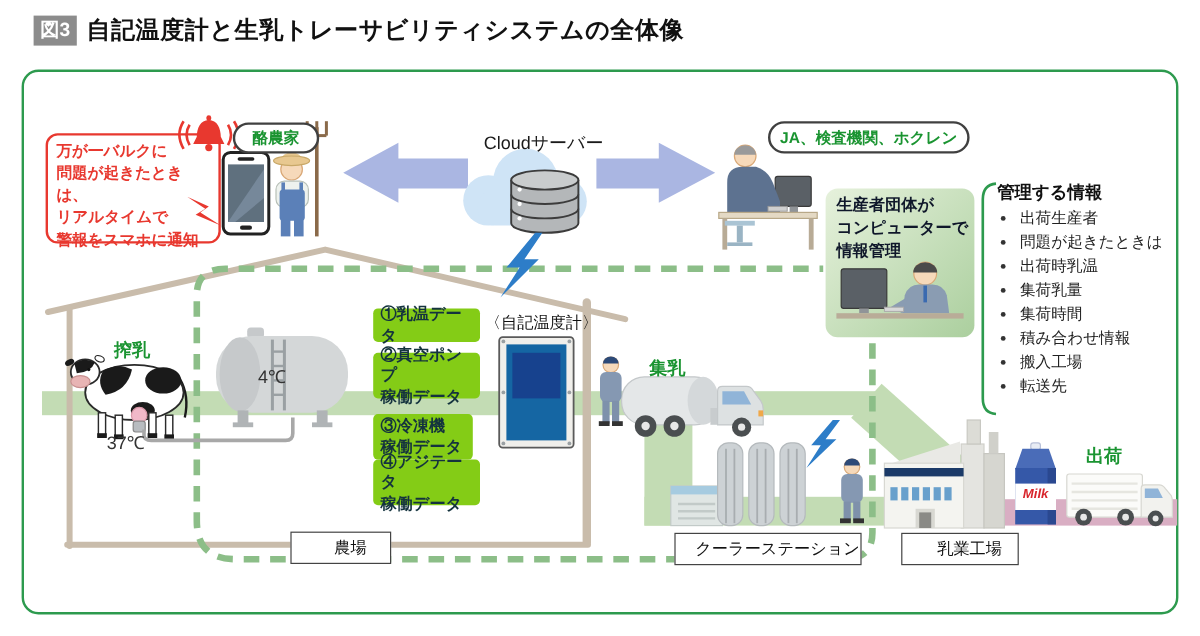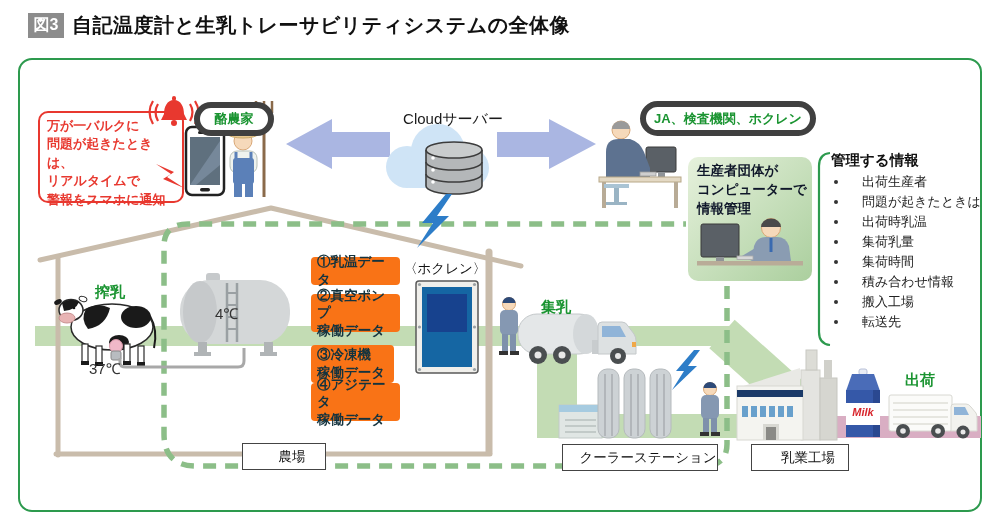--- a/index.html
+++ b/index.html
@@ -8,34 +8,34 @@
   .abs{position:absolute;}
   .z0{z-index:0;} .z2{z-index:2;}
   #art{left:0;top:0;z-index:1;pointer-events:none;}
   .title-badge{left:28px;top:13px;width:36px;height:25px;background:#8c8c8c;color:#fff;
     font-size:16px;font-weight:bold;display:flex;align-items:center;justify-content:center;}
   .title-text{left:72px;top:12px;font-size:20px;font-weight:bold;color:#111;letter-spacing:.5px;white-space:nowrap;}
   .frame{left:18px;top:58px;width:960px;height:450px;border:2.5px solid #2d9a4e;border-radius:14px;background:#fff;}
   .callout{left:38px;top:111px;width:142px;height:88px;border:2.5px solid #e8382f;border-radius:10px;background:#fff;}
   .callout-text{left:47px;top:117px;width:130px;font-size:13px;font-weight:bold;color:#e8382f;
     line-height:1.42;white-space:pre-line;}
-  .oval{border:6px solid #404040;border-radius:999px;background:#fff;color:#1a9431;
+  .oval{border:2px solid #404040;border-radius:999px;background:#fff;color:#1a9431;
     font-size:13px;font-weight:bold;display:flex;align-items:center;justify-content:center;white-space:nowrap;}
   .green-note{color:#1a9431;font-size:15px;font-weight:bold;white-space:nowrap;}
   .plain-note{color:#333;font-size:15px;white-space:nowrap;}
   .producer-box{left:688px;top:157px;width:124px;height:124px;border-radius:10px;
     background:linear-gradient(135deg,#e6f1dc,#abcf9e);}
   .producer-text{left:697px;top:162px;width:114px;font-size:13.5px;font-weight:bold;color:#0f172a;
     line-height:1.4;white-space:pre-line;}
   .mi-header{left:831px;top:151px;font-size:14.5px;font-weight:bold;color:#111;white-space:nowrap;}
   .mi-list{left:834px;top:172px;width:150px;}
-  .mi-row{display:flex;align-items:center;height:20px;gap:24px;}
+  .mi-row{display:flex;align-items:center;height:20px;gap:12px;}
   .mi-dot{width:4px;height:4px;border-radius:50%;background:#333;flex:0 0 auto;}
   .mi-text{font-size:13px;color:#222;white-space:nowrap;}
-  .data-box{background:#f97316;border-radius:4px;color:#14333e;font-size:13.5px;font-weight:bold;
+  .data-box{background:#84cc16;border-radius:4px;color:#14333e;font-size:13.5px;font-weight:bold;
     line-height:1.3;white-space:pre-line;display:flex;align-items:center;padding:2px 6px;box-sizing:border-box;}
   .tag{background:#fff;border:1.5px solid #444;display:flex;align-items:center;justify-content:center;
     font-size:13.5px;color:#111;white-space:nowrap;padding-left:16px;}
   .cloud-label{left:395px;top:110px;width:116px;text-align:center;font-size:15px;color:#1a1a1a;white-space:nowrap;}
   .thermo-label{left:404px;top:260px;font-size:13.5px;color:#111;white-space:nowrap;}
   .milk-text{left:846px;top:406px;width:34px;text-align:center;font-size:11px;font-weight:bold;
     font-style:italic;color:#d8252c;}
 </style>
 </head>
 <body>
@@ -350,21 +350,21 @@
       </div>
     <div class="mi-row">
         <span class="mi-dot"></span>
         <span class="mi-text">転送先</span>
       </div>
   </div>
 
   <div class="abs green-note z2" style="left:95px;top:283px;">搾乳</div>
   <div class="abs plain-note z2" style="left:89px;top:358px;">37℃</div>
   <div class="abs plain-note z2" style="left:215px;top:303px;">4℃</div>
-  <div class="abs thermo-label z2">〈ホクレン〉</div>
+  <div class="abs thermo-label z2">〈自記温度計〉</div>
 
   <div class="abs data-box z2" style="left:311px;top:257px;width:89px;height:28px;">①乳温データ</div>
   <div class="abs data-box z2" style="left:311px;top:294px;width:89px;height:38px;">②真空ポンプ
  稼働データ</div>
   <div class="abs data-box z2" style="left:311px;top:345px;width:83px;height:38px;">③冷凍機
  稼働データ</div>
   <div class="abs data-box z2" style="left:311px;top:383px;width:89px;height:38px;">④アジテータ
  稼働データ</div>
 
   <div class="abs green-note z2" style="left:541px;top:298px;">集乳</div>

